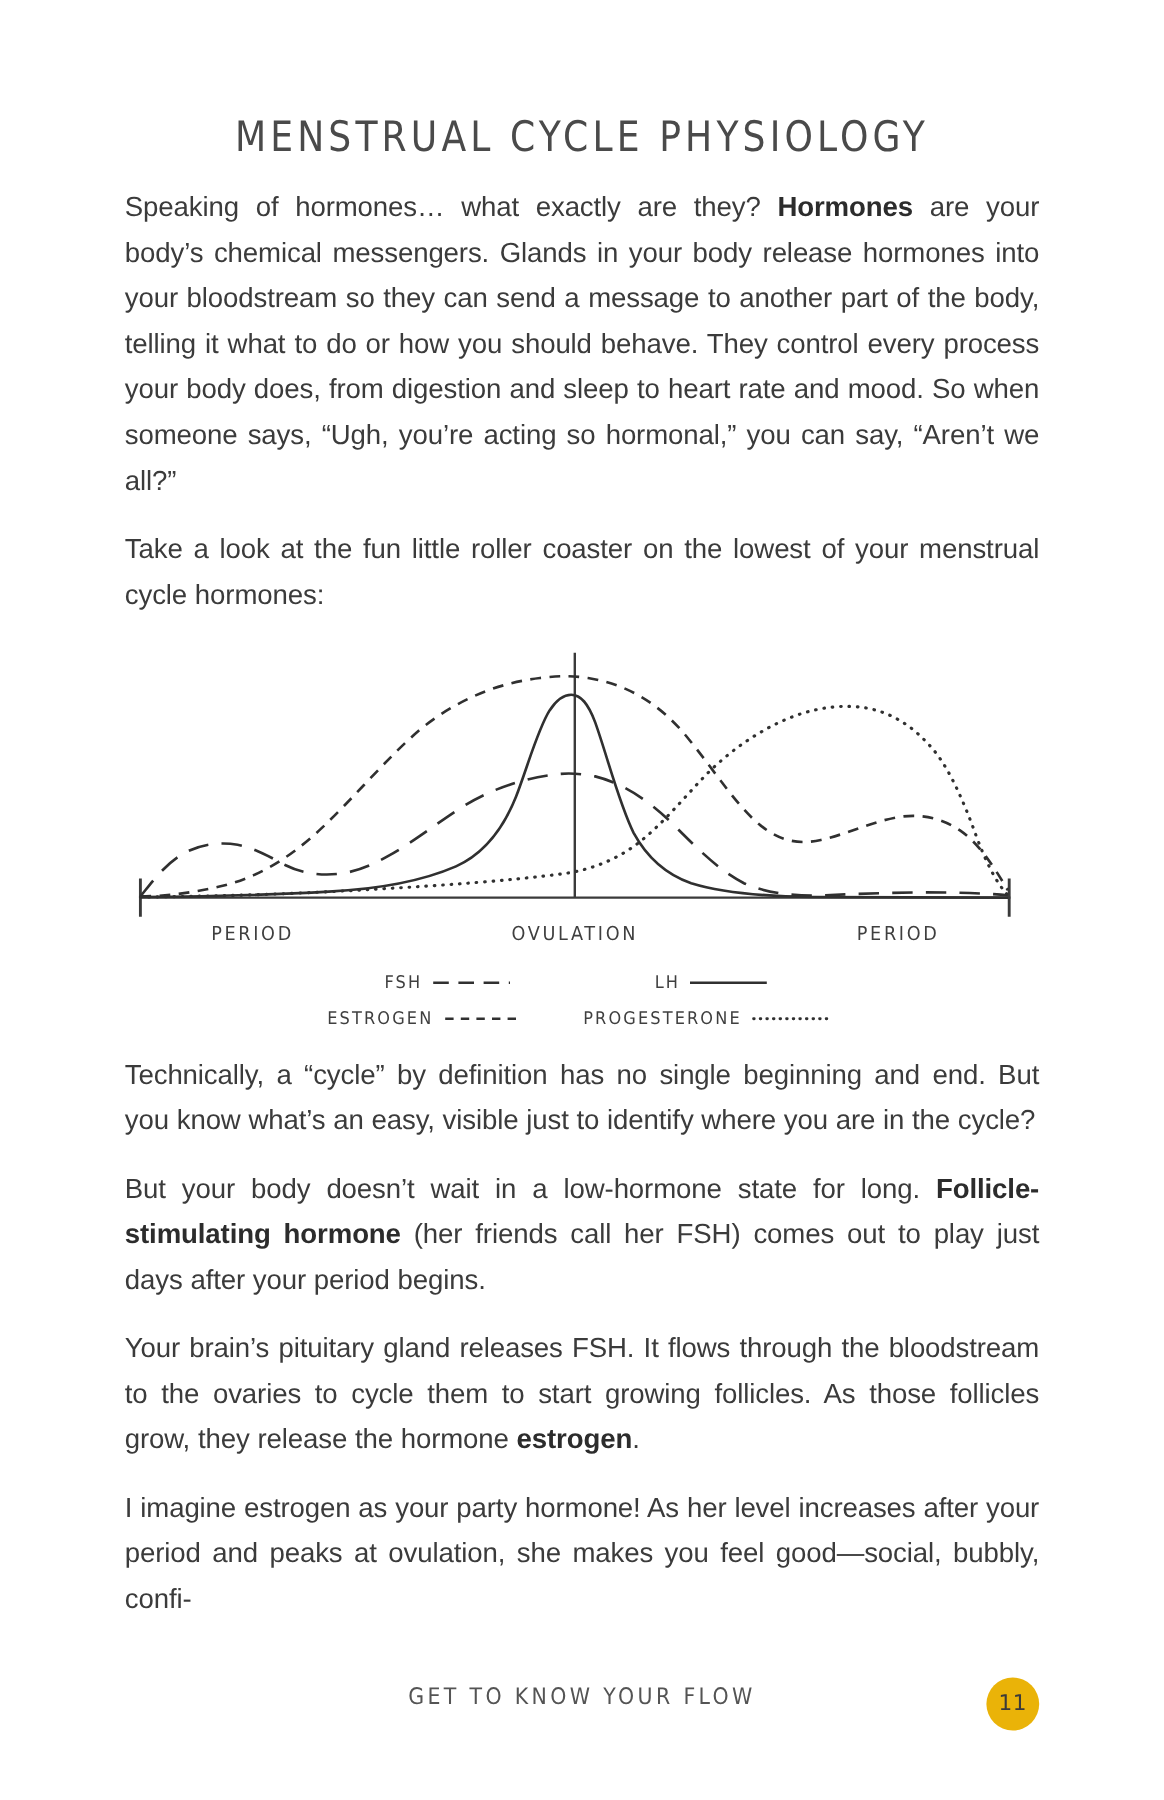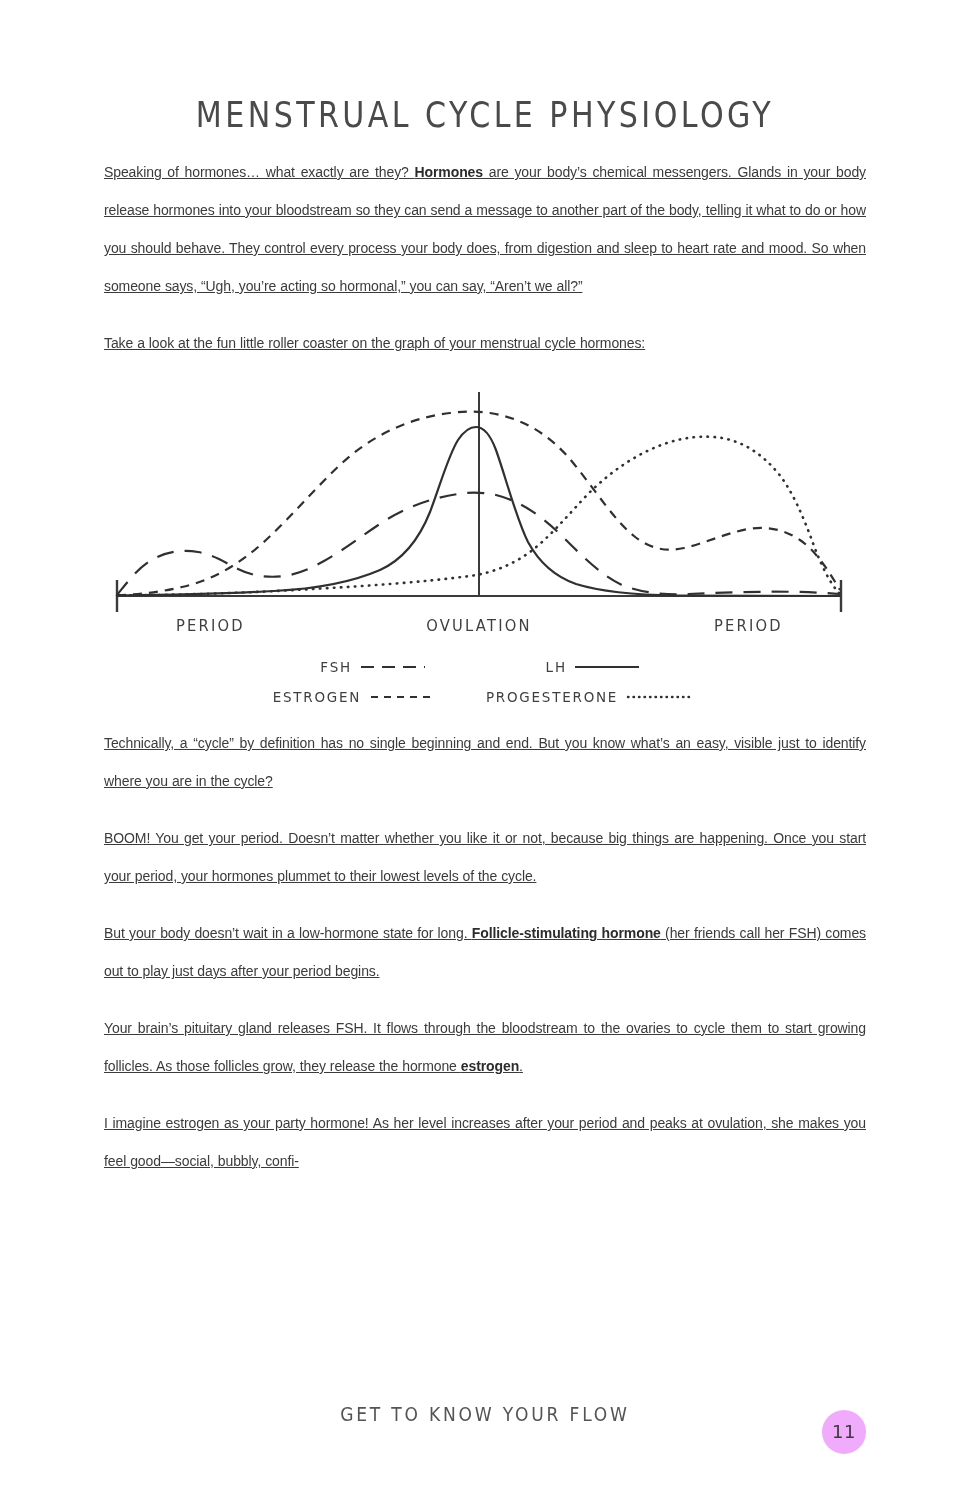--- a/index.html
+++ b/index.html
@@ -38,28 +38,27 @@
     color: #4a4a4a;
     transform: scaleX(0.86);
     transform-origin: center center;
     white-space: nowrap;
   }
 
   
   .body-copy {
     margin: 0;
     padding: 0;
-    font-size: 14px;
+    font-size: 23px;
     line-height: 38px;
     color: #3b3b3b;
     text-align: justify;
     text-justify: inter-word;
     letter-spacing: -0.1px;
     word-spacing: 0.2px;
-    text-decoration: underline;
   }
   .body-copy.first { margin-top: 16px; }
   .body-copy + .body-copy { margin-top: 19px; }
   .body-copy b, .body-copy strong { font-weight: 700; color: #2c2c2c; }
 
   
   .figure {
     margin: 22px 0 0 0;
     display: block;
     width: 100%;
@@ -151,25 +150,25 @@
     transform: translateX(-50%) scaleX(0.9);
     font-family: "DejaVu Sans", sans-serif;
     font-size: 19px;
     letter-spacing: 3.1px;
     color: #545454;
     white-space: nowrap;
   }
   .page-number-badge {
     position: absolute;
     right: 0;
-    top: 16px;
+    top: 4px;
     width: 44px;
     height: 44px;
     border-radius: 50%;
-    background: #f0abfc;
+    background: #eab308;
     display: flex;
     align-items: center;
     justify-content: center;
   }
   .page-number {
     font-family: "DejaVu Sans", sans-serif;
     font-size: 18px;
     color: #3a3a3a;
     letter-spacing: 0.5px;
     line-height: 1;
@@ -177,21 +176,21 @@
 </style>
 </head>
 <body>
 
 <div class="page">
 
   <h1 class="page-title">MENSTRUAL CYCLE PHYSIOLOGY</h1>
 
   <p class="body-copy first"><span>Speaking of hormones… what exactly are they? </span><b>Hormones</b><span> are your body’s chemical messengers. Glands in your body release hormones into your bloodstream so they can send a message to another part of the body, telling it what to do or how you should behave. They control every process your body does, from digestion and sleep to heart rate and mood. So when someone says, “Ugh, you’re acting so hormonal,” you can say, “Aren’t we all?”</span></p>
 
-  <p class="body-copy">Take a look at the fun little roller coaster on the graph of your menstrual cycle hormones:</p>
+  <p class="body-copy">Take a look at the fun little roller coaster on the lowest of your menstrual cycle hormones:</p>
 
   <figure class="figure">
     <div class="chart-wrap">
 
       <svg class="chart-svg" width="762" height="236" viewBox="0 0 762 236">
 
         <line x1="18" y1="212" x2="744" y2="212" stroke="#3a3a3a" stroke-width="2"></line>
 
         <line x1="19" y1="196" x2="19" y2="228" stroke="#3a3a3a" stroke-width="2.4"></line>
 
@@ -298,21 +297,20 @@
           </span>
         </div>
 
       </div>
     </div>
   </figure>
 
 
   <p class="body-copy">Technically, a “cycle” by definition has no single beginning and end. But you know what’s an easy, visible just to identify where you are in the cycle?</p>
 
-  <p class="body-copy">BOOM! You get your period. Doesn’t matter whether you like it or not, because big things are happening. Once you start your period, your hormones plummet to their lowest levels of the cycle.</p>
 
   <p class="body-copy"><span>But your body doesn’t wait in a low-hormone state for long. </span><b>Follicle-stimulating hormone</b><span> (her friends call her FSH) comes out to play just days after your period begins.</span></p>
 
   <p class="body-copy"><span>Your brain’s pituitary gland releases FSH. It flows through the bloodstream to the ovaries to cycle them to start growing follicles. As those follicles grow, they release the hormone </span><b>estrogen</b><span>.</span></p>
 
   <p class="body-copy">I imagine estrogen as your party hormone! As her level increases after your period and peaks at ovulation, she makes you feel good—social, bubbly, confi-</p>
 
   <div class="footer">
     <span class="footer-title">GET TO KNOW YOUR FLOW</span>
     <span class="page-number-badge">

